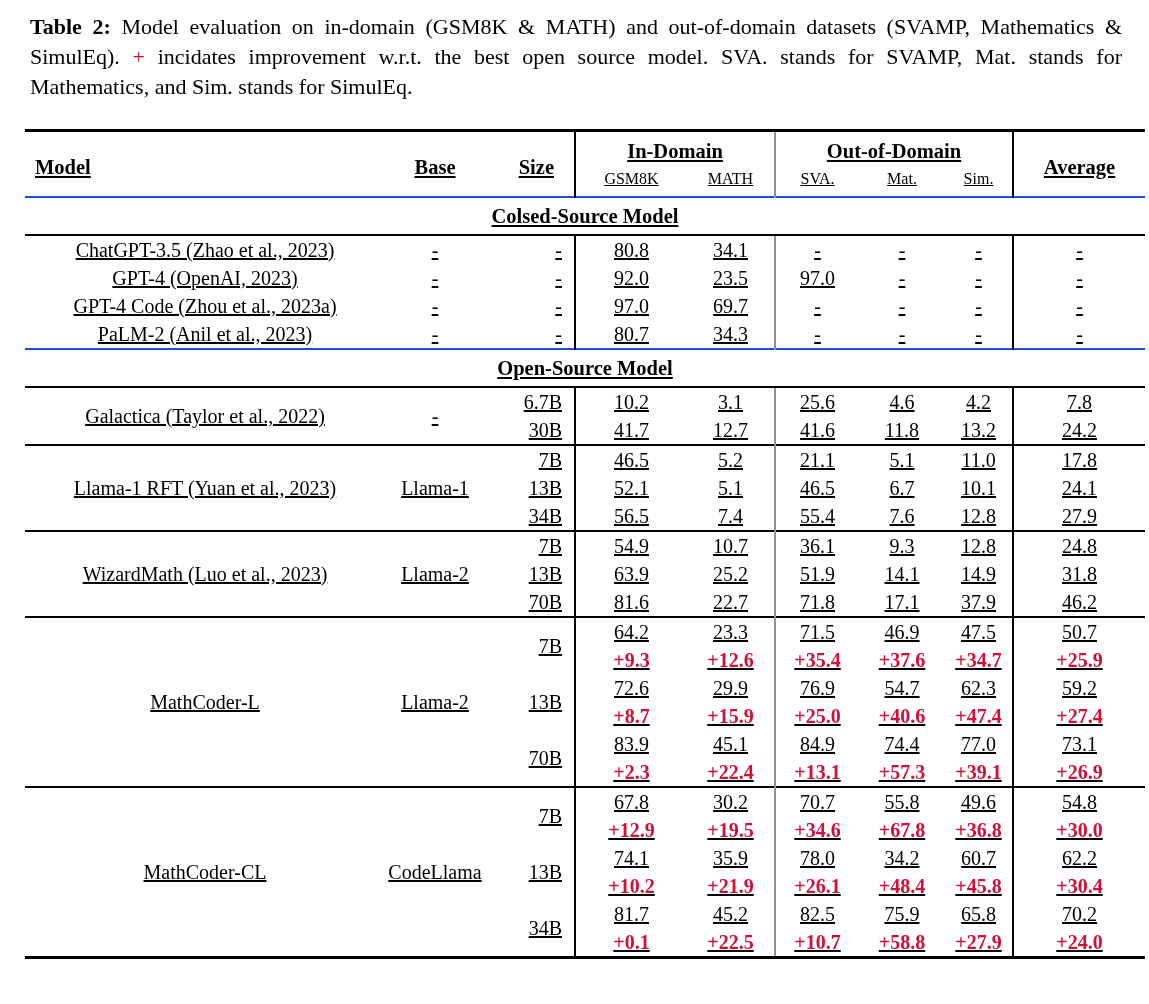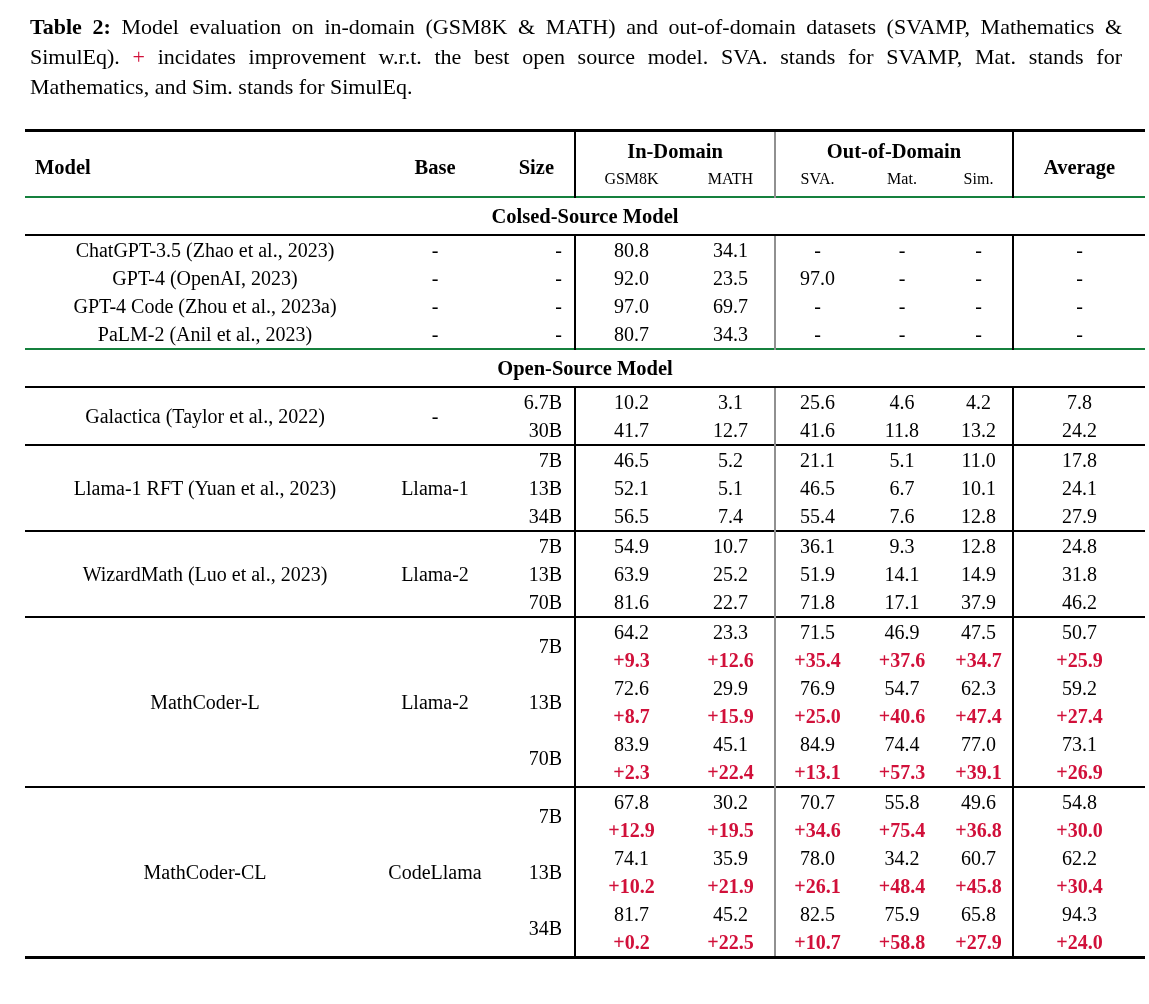--- a/index.html
+++ b/index.html
@@ -15,39 +15,39 @@
     font-size:22px;line-height:30px;text-align:justify;
   }
   .caption .cap-label{font-weight:700;}
   .caption .plus{color:var(--red,#d1103a);}
 
   
   table.results{
     table-layout:fixed;border-collapse:collapse;
     width:1120px;margin:27px 0 1px 25px;
     font-size:20px;
-    border-top:3px solid #000;border-bottom:3px solid #000;
+    border-top:3px solid #000;border-bottom:3px solid #000;text-decoration:underline;
   }
   col.c-model{width:350px;} col.c-base{width:120px;} col.c-size{width:80px;}
   col.c-gsm{width:112px;} col.c-math{width:88px;}
   col.c-sva{width:84px;} col.c-mat{width:86px;} col.c-sim{width:68px;}
   col.c-avg{width:132px;}
 
   th,td{vertical-align:middle;font-weight:400;padding:2px 0;line-height:24px;}
   thead th{font-weight:700;font-size:20.5px;text-align:center;}
   thead tr.h1 th{padding-top:7px;}
   thead tr.h2 th{font-weight:400;font-size:16px;padding-bottom:5px;}
   th.th-model{text-align:left;padding-left:10px;}
   th.th-size{text-align:right;padding-right:20px;}
 
   .vb{border-left:2px solid #000;}
   .vg{border-left:2px solid var(--gray,#909090);}
 
   td.section-cell{
-    border-top:2px solid #15803d;border-bottom:2px solid #000;
+    border-top:2px solid #1d4ed8;border-bottom:2px solid #000;
     font-weight:700;font-size:20.5px;text-align:center;padding:6px 0;
   }
   tr.rule-top>td{border-top:2px solid #000;}
 
   td.td-model{text-align:center;padding-left:10px;}
   td.td-base{text-align:center;}
   td.td-size{text-align:right;padding-right:12px;}
   td.td-val{text-align:center;}
   td.delta{color:var(--red,#d1103a);font-weight:700;}
 </style>
@@ -277,21 +277,21 @@
           <td class="td-val">30.2</td>
           <td class="td-val vg">70.7</td>
           <td class="td-val">55.8</td>
           <td class="td-val">49.6</td>
           <td class="td-val vb">54.8</td>
         </tr>
         <tr>
           <td class="td-val vb delta">+12.9</td>
           <td class="td-val delta">+19.5</td>
           <td class="td-val vg delta">+34.6</td>
-          <td class="td-val delta">+75.4</td>
+          <td class="td-val delta">+67.8</td>
           <td class="td-val delta">+36.8</td>
           <td class="td-val vb delta">+30.0</td>
         </tr>
         <tr>
           <td class="td-size" rowspan="2">13B</td>
           <td class="td-val vb">74.1</td>
           <td class="td-val">35.9</td>
           <td class="td-val vg">78.0</td>
           <td class="td-val">34.2</td>
           <td class="td-val">60.7</td>
@@ -305,24 +305,24 @@
           <td class="td-val delta">+45.8</td>
           <td class="td-val vb delta">+30.4</td>
         </tr>
         <tr>
           <td class="td-size" rowspan="2">34B</td>
           <td class="td-val vb">81.7</td>
           <td class="td-val">45.2</td>
           <td class="td-val vg">82.5</td>
           <td class="td-val">75.9</td>
           <td class="td-val">65.8</td>
-          <td class="td-val vb">94.3</td>
-        </tr>
-        <tr>
-          <td class="td-val vb delta">+0.2</td>
+          <td class="td-val vb">70.2</td>
+        </tr>
+        <tr>
+          <td class="td-val vb delta">+0.1</td>
           <td class="td-val delta">+22.5</td>
           <td class="td-val vg delta">+10.7</td>
           <td class="td-val delta">+58.8</td>
           <td class="td-val delta">+27.9</td>
           <td class="td-val vb delta">+24.0</td>
         </tr>
       </tbody>
   </table>
 
 </div>

